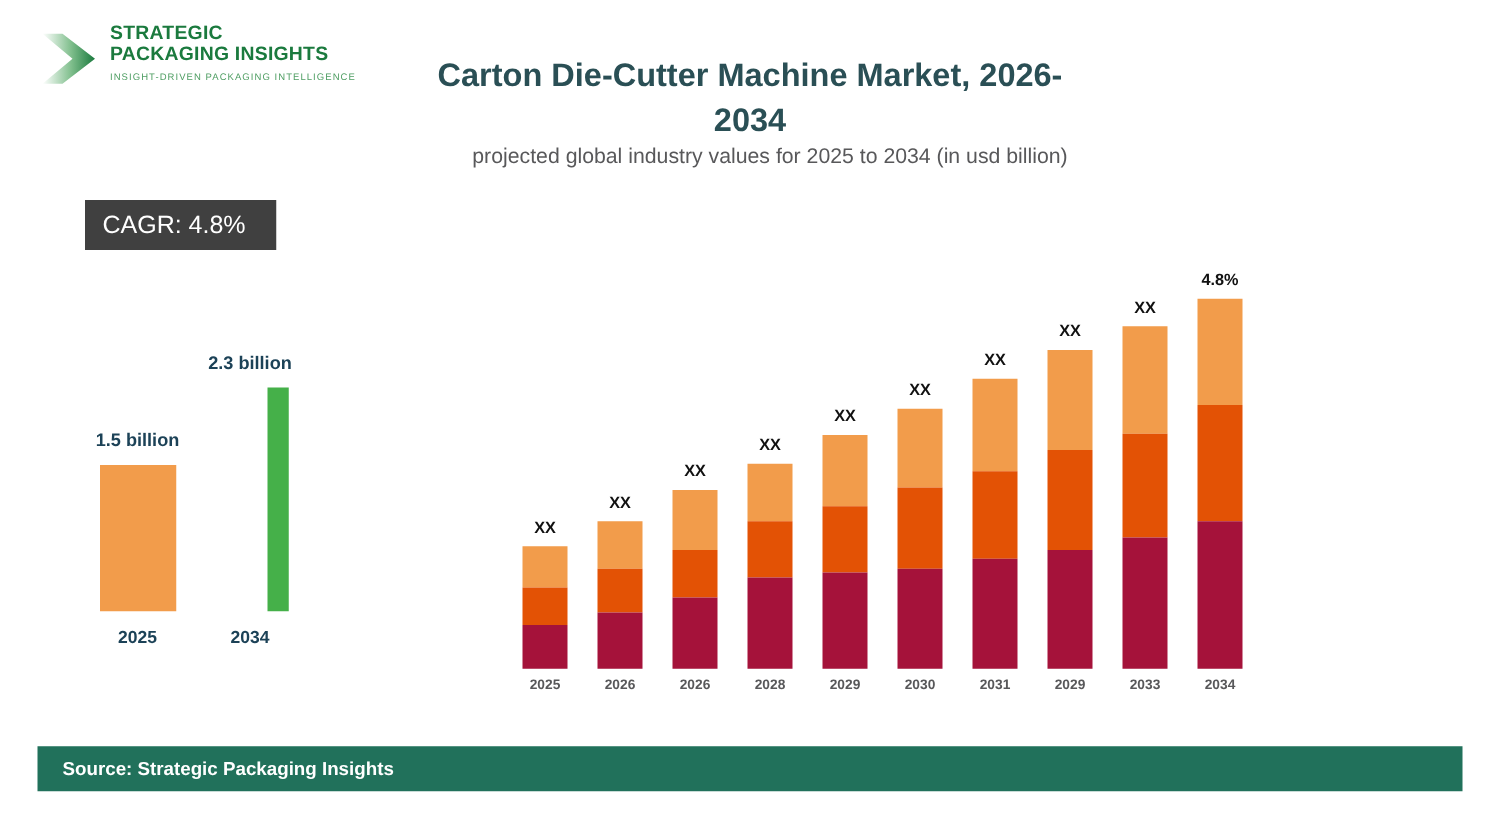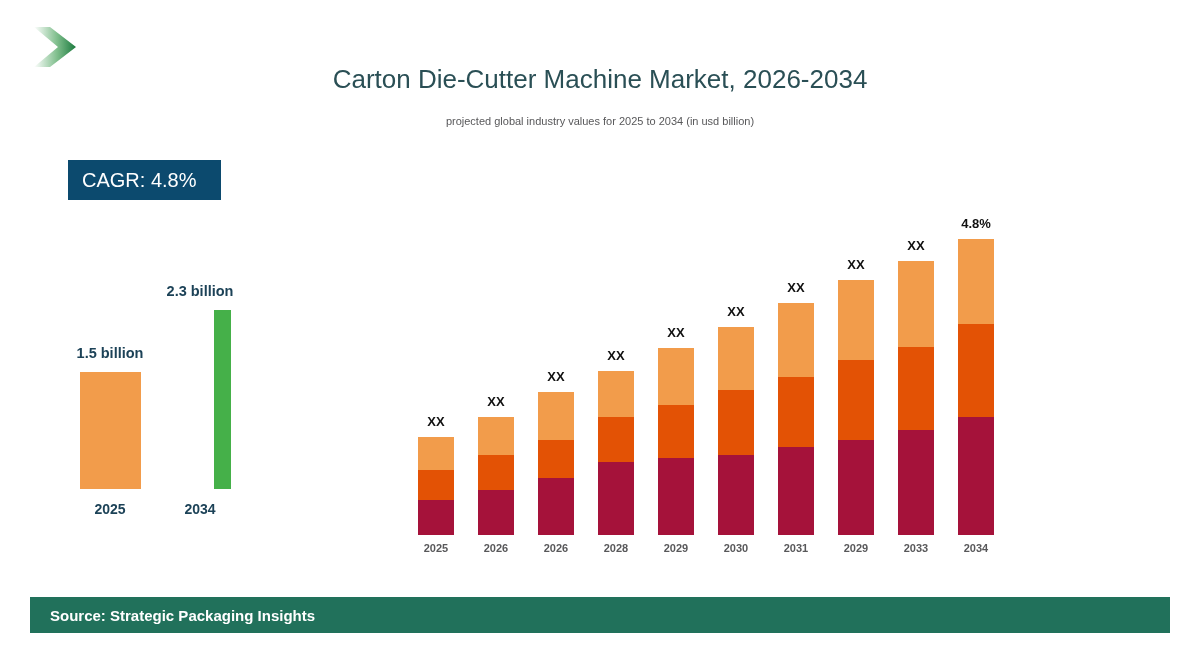--- a/index.html
+++ b/index.html
@@ -20,33 +20,33 @@
     color: #1B7A3E; line-height: 17px; white-space: nowrap;
   }
   #logo-tag {
     font-size: 7.6px; color: #4F9E63; letter-spacing: .85px;
     margin-top: 5px; white-space: nowrap;
   }
 
   
   #title {
     position: absolute; left: 330px; top: 42px; width: 540px;
-    text-align: center; font-size: 26px; font-weight: normal;
-    color: #2A4F55; line-height: 36px; margin-top: 19px;
+    text-align: center; font-size: 26px; font-weight: bold;
+    color: #2A4F55; line-height: 36px;
   }
   #subtitle {
-    position: absolute; left: 300px; top: 115px; width: 600px;
-    text-align: center; font-size: 11px; color: #58585A;
+    position: absolute; left: 316px; top: 115px; width: 600px;
+    text-align: center; font-size: 17px; color: #58585A;
   }
 
   
   #cagr-badge {
     position: absolute; left: 68px; top: 160px;
     width: 153px; height: 40px;
-    background: #0c4a6e; color: #ffffff;
+    background: #404040; color: #ffffff;
     font-size: 20px; display: flex; align-items: center;
     padding-left: 14px;
   }
 
   
   #compare { position: absolute; left: 0; top: 0; width: 330px; height: 600px; }
   .cbar { position: absolute; bottom: 111px; width: 61px; }
   .cbar-rect { width: 100%; height: 100%; }
   .cbar-value {
     position: absolute; width: 160px; left: -50px; text-align: center;
@@ -89,20 +89,25 @@
   <svg id="logo-mark" viewBox="0 0 48 46">
     <defs>
       <linearGradient id="lg" x1="0" y1="0" x2="1" y2="0">
         <stop offset="0%" stop-color="#ffffff"></stop>
         <stop offset="55%" stop-color="#7FBE8C"></stop>
         <stop offset="100%" stop-color="#1B7A3E"></stop>
       </linearGradient>
     </defs>
     <path d="M2 3 L26 23 L2 43 L18 43 L44 23 L18 3 Z" fill="url(#lg)"></path>
   </svg>
+  <div id="logo-text">
+    <div class="logo-line">STRATEGIC</div>
+    <div class="logo-line">PACKAGING INSIGHTS</div>
+    <div id="logo-tag">INSIGHT-DRIVEN PACKAGING INTELLIGENCE</div>
+  </div>
 </div>
 
 <div id="title">Carton Die-Cutter Machine Market, 2026-2034</div>
 <div id="subtitle">projected global industry values for 2025 to 2034 (in usd billion)</div>
 
 <div id="cagr-badge">
   <span>CAGR: 4.8%</span>
 </div>
 
 <div id="compare">

